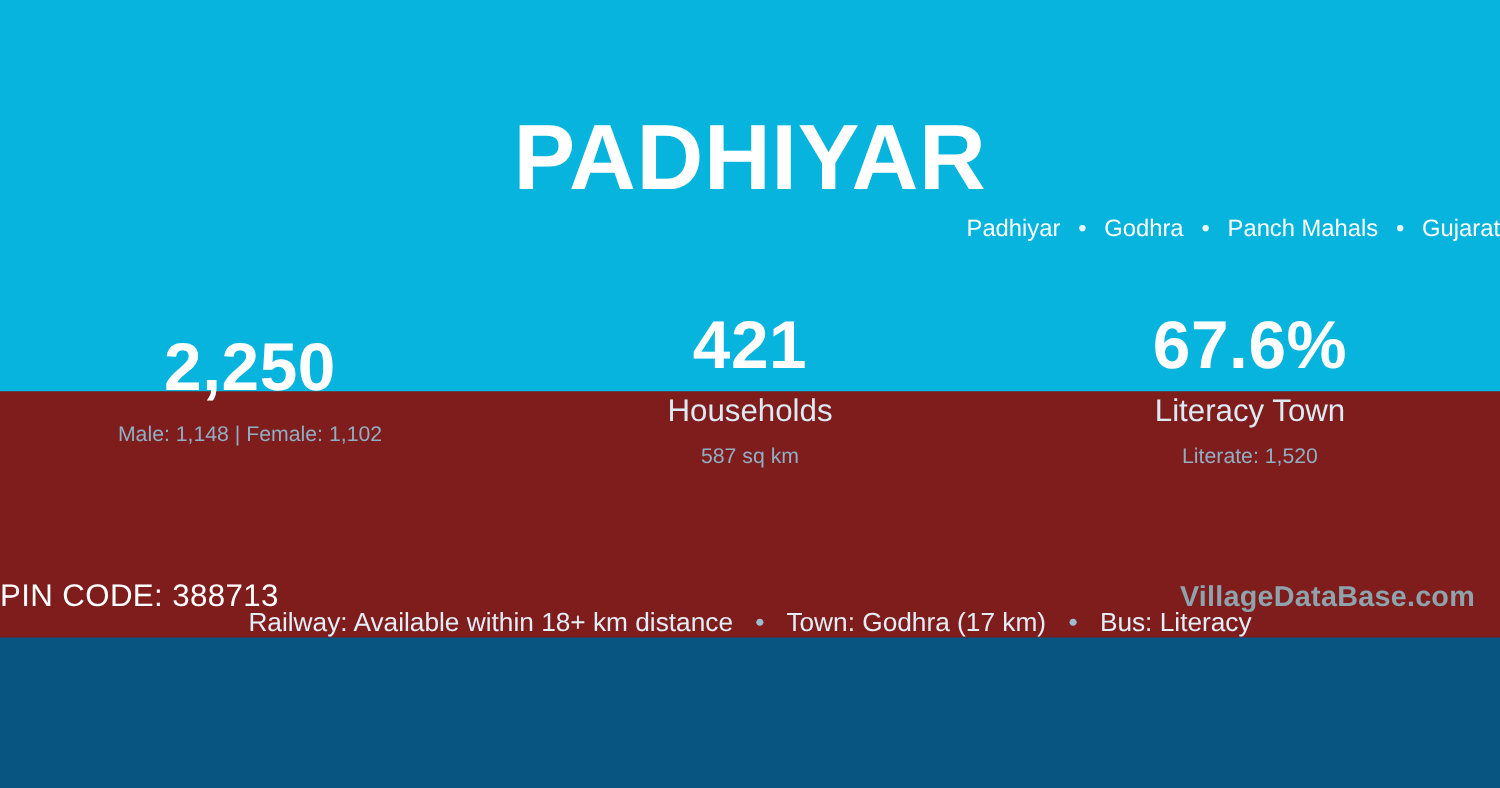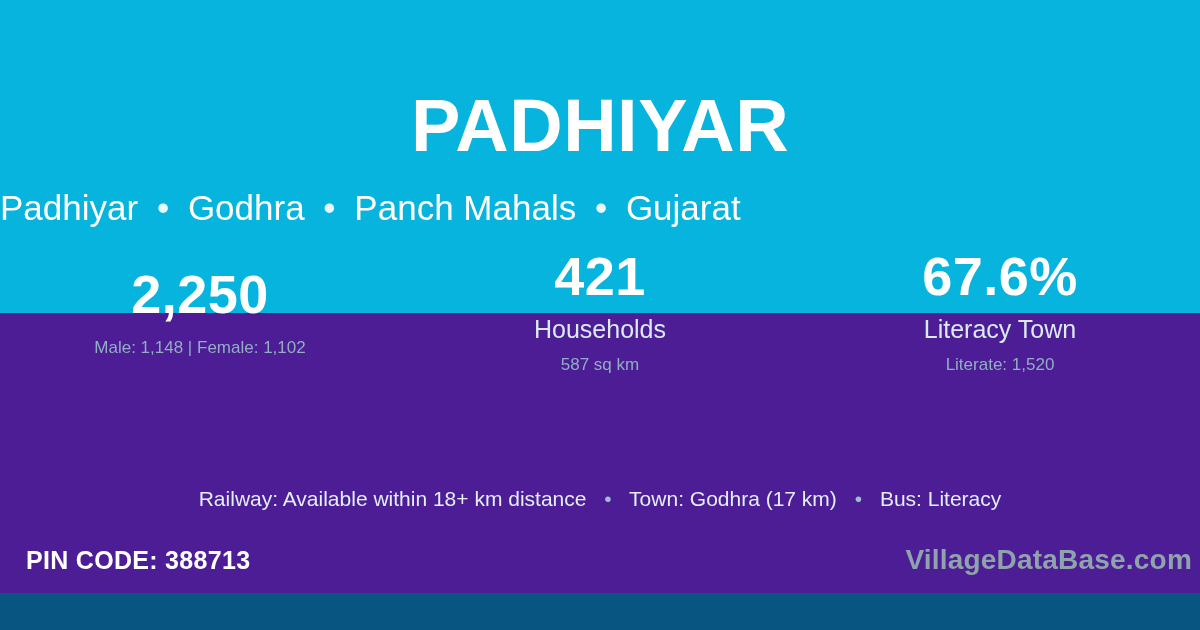--- a/index.html
+++ b/index.html
@@ -10,22 +10,22 @@
     width: 1200px;
     height: 630px;
     overflow: hidden;
     font-family: "Liberation Sans", "DejaVu Sans", sans-serif;
     background: #075580;
   }
 
   .card {
     position: relative;
     width: 1200px;
-    height: 593px;
-    background: #4c1d95;
+    height: 510px;
+    background: #7f1d1d;
     overflow: hidden;
   }
 
   
   .hero-band {
     position: absolute;
     left: 0;
     top: 0;
     width: 1200px;
     height: 313px;
@@ -44,24 +44,24 @@
     font-weight: 700;
     letter-spacing: 0.5px;
     color: #ffffff;
     white-space: nowrap;
   }
 
   
   .breadcrumb {
     position: absolute;
     left: 0;
-    top: 190px;
-    width: 1200px;
-    text-align: left;
-    font-size: 35px;
+    top: 166px;
+    width: 1200px;
+    text-align: right;
+    font-size: 19px;
     line-height: 36px;
     font-weight: 400;
     color: #ffffff;
     white-space: nowrap;
   }
   .breadcrumb .crumb-sep {
     display: inline-block;
     padding: 0 9px;
     color: #eaf9ff;
   }
@@ -129,31 +129,30 @@
     position: absolute;
     left: 0;
     bottom: 0;
     width: 1200px;
     height: 66px;
     display: flex;
     align-items: center;
     justify-content: space-between;
   }
   .pin-code {
-    padding-left: 26px;
     font-size: 25px;
     line-height: 30px;
-    font-weight: 700;
+    font-weight: 400;
     color: #ffffff;
     letter-spacing: 0.3px;
     white-space: nowrap;
   }
   .brand-mark {
-    padding-right: 8px;
-    font-size: 28px;
+    padding-right: 20px;
+    font-size: 23px;
     line-height: 30px;
     font-weight: 700;
     color: #8fa3ac;
     letter-spacing: 0.2px;
     white-space: nowrap;
   }
 </style>
 </head>
 <body>
 

